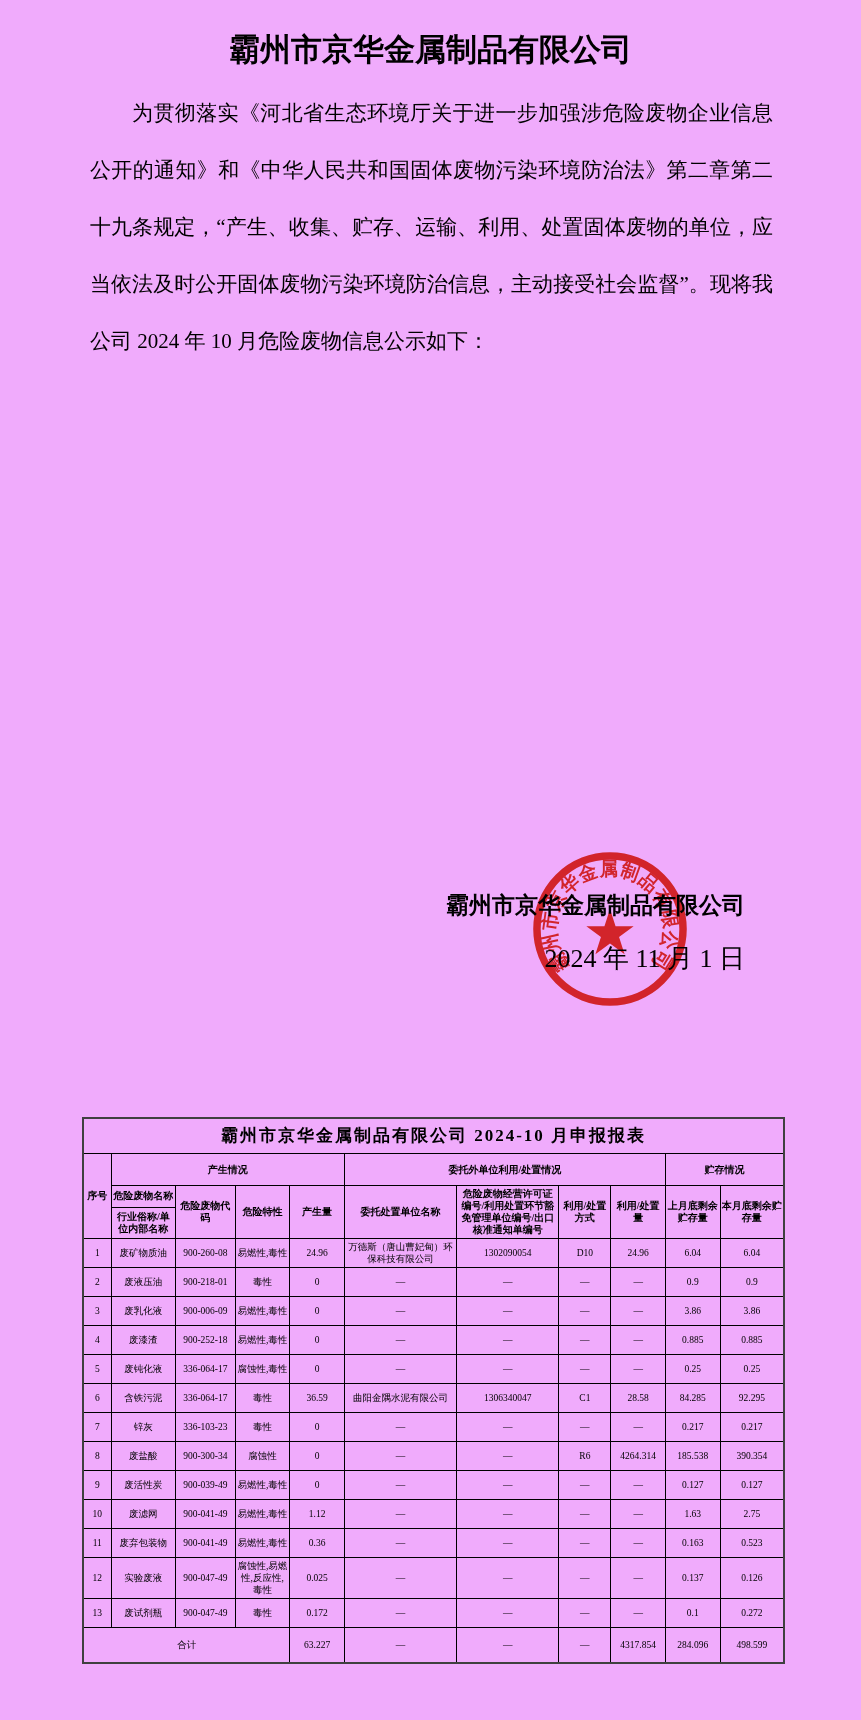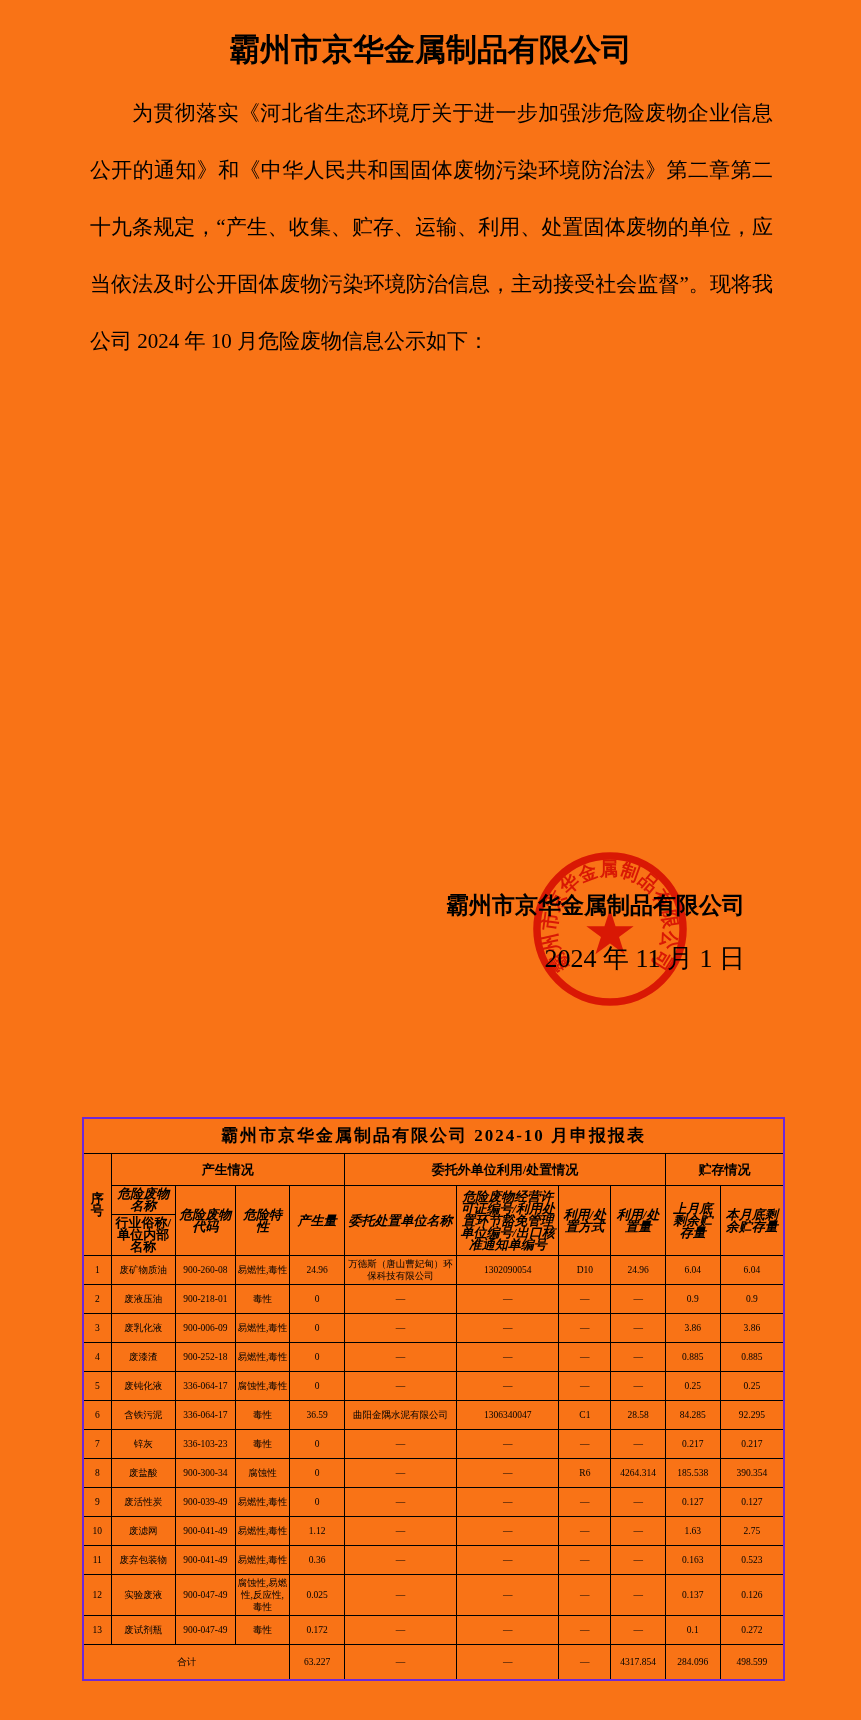--- a/index.html
+++ b/index.html
@@ -1,20 +1,20 @@
 <!DOCTYPE html>
 <html><head>
 <meta charset="utf-8">
 <style>
   html,body{margin:0;padding:0;background:#888;}
   .page{
     position:relative;
     width:861px;height:1720px;
     margin:0 auto;
-    background:#f97316;
+    background:#f0abfc;
     font-family:"Liberation Serif","DejaVu Serif",serif;
     color:#000;
     overflow:hidden;
   }
   .doc-title{
     margin:26px 60px 6px 60px;
     text-align:center;
     font-size:31px;
     font-weight:bold;
     line-height:47px;
@@ -68,31 +68,31 @@
   }
   .report td,.report th{
     border:1px solid #000;
     text-align:center;
     vertical-align:middle;
     padding:2px 1px;
     font-size:9.5px;
     line-height:12px;
     word-break:break-all;
   }
-  .report{border:2px solid #6d28d9;}
+  .report{border:2px solid #404040;}
   .report .t-title{
     font-size:17px;
     font-weight:bold;
     height:30px;
     line-height:30px;
     letter-spacing:2px;
   }
-  .report th{font-weight:bold;font-size:13px;}
+  .report th{font-weight:bold;font-size:10px;}
   .report .h-group{height:32px;}
-  .report .h-name-top{height:20px;font-style:italic;}
+  .report .h-name-top{height:20px;}
   .report .h-name-bottom{height:28px;}
   .report tbody td{height:24px;}
   .report .t-total td{height:30px;}
 </style>
 </head>
 <body>
 
 <div class="page">
 
   <h1 class="doc-title">

